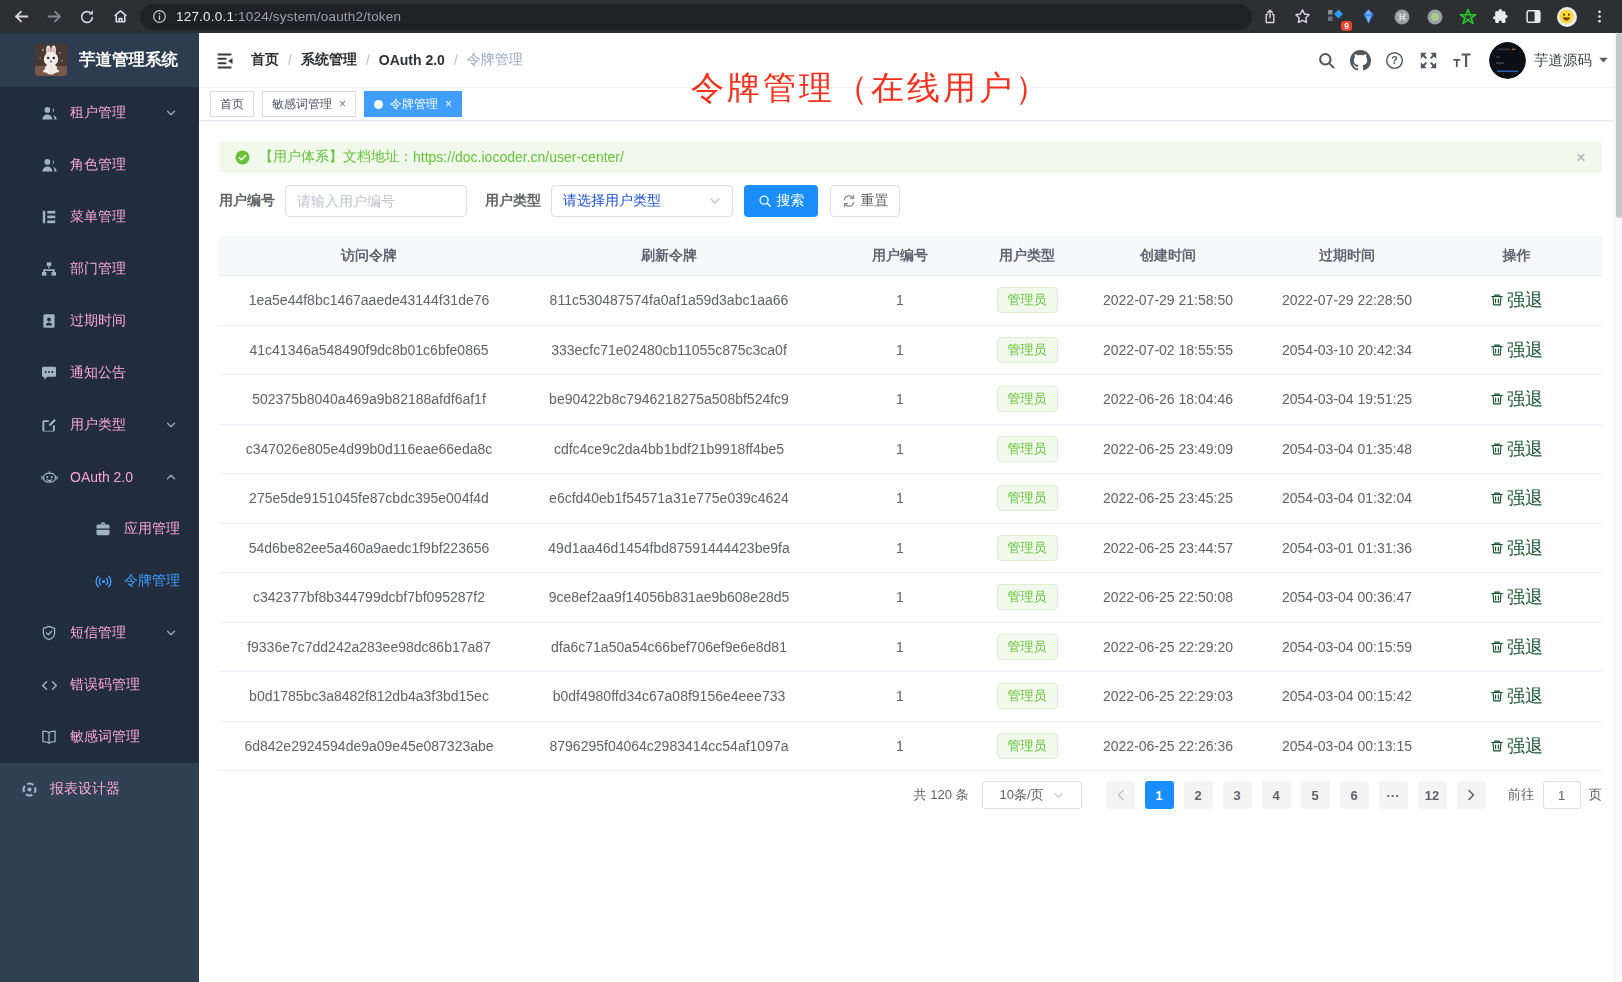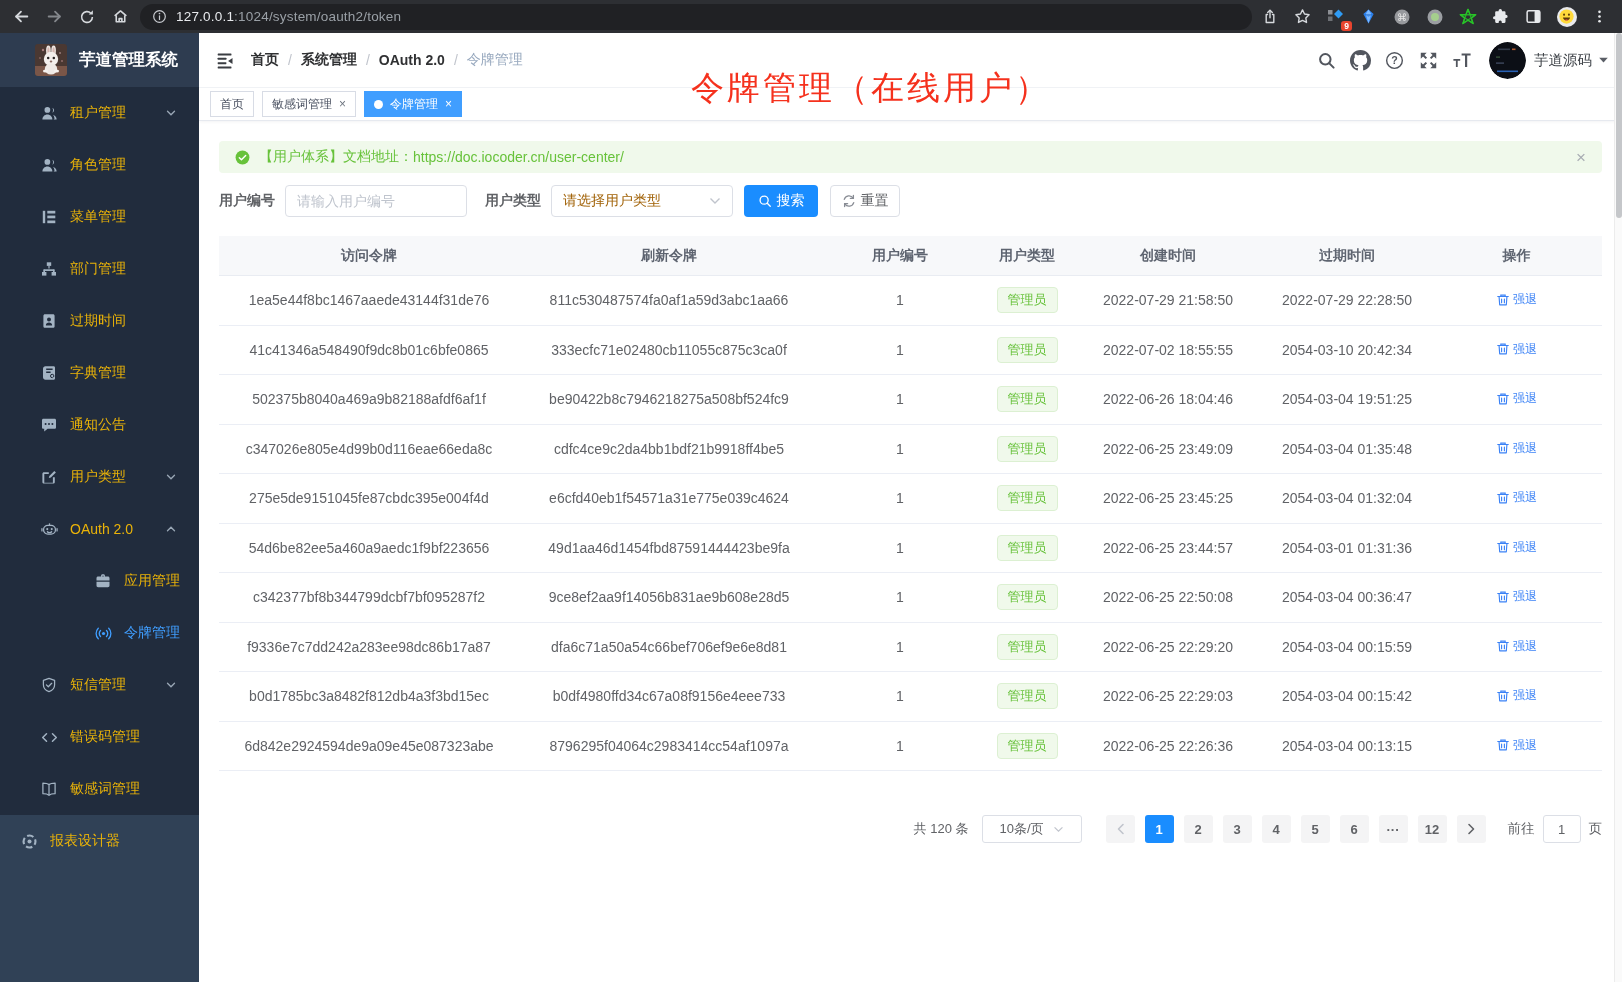--- a/index.html
+++ b/index.html
@@ -24,21 +24,21 @@
   .chrome-right .c-ico { width:33px; height:26px; display:flex; align-items:center; justify-content:center; color:#d6d9dd; position:relative; }
   .ext-badge { position:absolute; right:0px; bottom:-1px; background:#e8442e; color:#fff; font-size:8.5px; line-height:10px; min-width:11px; text-align:center; border-radius:3px; padding:0 1px; font-weight:700; }
   .emoji-wrap { width:20px; height:20px; border-radius:50%; background:#e9eaed; display:flex; align-items:center; justify-content:center; }
 
   
   .sidebar { position:absolute; top:33px; left:0; width:199px; bottom:0; background:#212c3d; display:flex; flex-direction:column; }
   .logo-bar { height:54px; background:#2e3c50; display:flex; align-items:center; padding-left:35px; flex:0 0 auto; }
   .logo-img { width:32px; height:32px; border-radius:3px; overflow:hidden; flex:0 0 auto; }
   .logo-title { color:#fff; font-size:16.5px; font-weight:700; margin-left:12px; white-space:nowrap; }
   .menu { flex:1 1 auto; display:flex; flex-direction:column; }
-  .menu-item { height:52px; display:flex; align-items:center; color:#eab308; font-size:14px; cursor:pointer; position:relative; flex:0 0 auto; }
+  .menu-item { height:52px; display:flex; align-items:center; color:#f9a8d4; font-size:14px; cursor:pointer; position:relative; flex:0 0 auto; }
   .menu-item .mi-ico { width:18px; height:18px; color:#a3b3c3; flex:0 0 auto; display:flex; align-items:center; justify-content:center; }
   .menu-item .mi-label { margin-left:12px; white-space:nowrap; }
   .menu-item .mi-arrow { position:absolute; right:22px; color:#9aa8b6; }
   .menu-item.lv2 { padding-left:40px; background:#212c3d; }
   .menu-item.lv3 { padding-left:94px; background:#212c3d; }
   .menu-item.lv1 { padding-left:20px; background:#304156; }
   .menu-item.active, .menu-item.active .mi-ico { color:#409eff; }
   .menu-fill { flex:1 1 auto; background:#304156; }
 
   
@@ -71,40 +71,40 @@
   .alert .al-text { font-size:14px; color:#67c23a; }
   .alert .al-link { font-size:14px; color:#67c23a; text-decoration:none; }
   .alert .al-close { position:absolute; right:16px; color:#a9adb3; font-size:17px; cursor:pointer; line-height:1; }
 
   .filters { margin-top:12px; display:flex; align-items:center; height:32px; }
   .f-label { font-size:14px; font-weight:700; color:#606266; margin-right:10px; }
   .f-input { width:182px; height:32px; border:1px solid #dcdfe6; border-radius:4px; display:flex; align-items:center; padding:0 11px; margin-right:10px; background:#fff; }
   .f-input input { border:none; outline:none; width:100%; font-size:14px; color:#606266; background:transparent; font-family:inherit; }
   .f-input input::placeholder { color:#bfc4cd; }
   .f-select { justify-content:space-between; cursor:pointer; }
-  .f-select .sel-text { font-size:14px; color:#a16207; }
+  .f-select .sel-text { font-size:14px; color:#1d4ed8; }
   .f-select .sel-caret { color:#c0c4cc; }
   .btn { height:32px; border-radius:4px; display:inline-flex; align-items:center; justify-content:center; font-size:14px; cursor:pointer; border:1px solid transparent; font-family:inherit; }
   .btn .b-ico { display:flex; margin-right:5px; }
   .btn-primary { background:#1a8dff; color:#fff; width:74px; margin-left:1px; }
   .btn-plain { background:#fff; color:#606266; border-color:#dcdfe6; width:70px; margin-left:12px; }
   .btn-plain .b-ico { color:#888c94; }
 
   
   .table { margin-top:19px; width:1383px; font-size:14px; color:#606266; }
   .t-head { display:flex; background:#f7f8fa; height:40px; align-items:center; border-bottom:1px solid #e9ecf2; }
   .t-head .t-cell { font-weight:700; color:#5e6470; }
   .t-row { display:flex; height:49.5px; align-items:center; border-bottom:1px solid #ebeef5; background:#fff; }
   .t-cell { text-align:center; overflow:hidden; white-space:nowrap; flex:0 0 auto; }
   .badge { display:inline-block; background:#f0f9eb; border:1px solid #dcf0d2; color:#67c23a; border-radius:4px; font-size:13px; line-height:24px; padding:0 10px; }
-  .link-danger { color:#3b82f6; display:inline-flex; align-items:center; cursor:pointer; font-size:12px; }
+  .link-danger { color:#14532d; display:inline-flex; align-items:center; cursor:pointer; font-size:18px; }
   .link-danger .ld-ico { display:flex; margin-right:3px; }
 
   
-  .pager { margin-top:44px; display:flex; align-items:center; justify-content:flex-end; height:28px; font-size:13px; color:#606266; }
+  .pager { margin-top:10px; display:flex; align-items:center; justify-content:flex-end; height:28px; font-size:13px; color:#606266; }
   .pg-total { margin-right:13px; }
   .pg-size { width:100px; height:28px; border:1px solid #dcdfe6; border-radius:3px; display:flex; align-items:center; justify-content:center; cursor:pointer; margin-right:19px; color:#606266; }
   .pg-size .sel-caret { color:#c0c4cc; margin-left:9px; }
   .pg-btn { min-width:29px; height:28px; background:#f4f4f5; border-radius:3px; display:inline-flex; align-items:center; justify-content:center; margin:0 5px; cursor:pointer; color:#606266; font-weight:600; padding:0 4px; }
   .pg-btn.disabled { color:#c0c4cc; cursor:default; }
   .pg-btn.active { background:#1a8dff; color:#fff; }
   .pg-goto { margin-left:17px; display:flex; align-items:center; color:#606266; font-size:13.5px; }
   .pg-goto .goto-input { width:38px; height:28px; border:1px solid #dcdfe6; border-radius:3px; text-align:center; font-size:13px; color:#606266; margin:0 8px; outline:none; font-family:inherit; }
 
   
@@ -309,30 +309,20 @@
         <span class="mi-ico">
           <svg width="16" height="16" viewBox="0 0 16 16" fill="currentColor">
             <path fill-rule="evenodd" d="M4 1.2h8c.9 0 1.6.7 1.6 1.6v10.4c0 .9-.7 1.6-1.6 1.6H4c-.9 0-1.6-.7-1.6-1.6V2.8c0-.9.7-1.6 1.6-1.6zm4 3.4a2 2 0 1 0 0 4 2 2 0 0 0 0-4zM4.9 11.9c0-1.4 1.4-2.4 3.1-2.4s3.1 1 3.1 2.4v.7H4.9z"></path>
           </svg>
         </span>
         <span class="mi-label">过期时间</span>
       </div>
       <div class="menu-item lv2">
         <span class="mi-ico">
           <svg width="16" height="16" viewBox="0 0 16 16" fill="currentColor">
-            <path fill-rule="evenodd" d="M4.4 1.3h8.2c.8 0 1.4.6 1.4 1.4v10.6c0 .8-.6 1.4-1.4 1.4H4.4c-1.3 0-2.4-1.1-2.4-2.4V3.7c0-1.3 1.1-2.4 2.4-2.4zm.8 2.2h6.4v1.5H5.2zm0 3h4.4V8H5.2z"></path>
-            <circle cx="11.2" cy="11" r="1.7" fill="currentColor" stroke="#212c3d" stroke-width="1"></circle>
-            <path d="M12.3 12.1l1.6 1.6-.9.9-1.6-1.6z"></path>
-          </svg>
-        </span>
-        <span class="mi-label">字典管理</span>
-      </div>
-      <div class="menu-item lv2">
-        <span class="mi-ico">
-          <svg width="16" height="16" viewBox="0 0 16 16" fill="currentColor">
             <path fill-rule="evenodd" d="M2.4 1.8h11.2c.8 0 1.4.6 1.4 1.4v7.2c0 .8-.6 1.4-1.4 1.4H6.6L3.2 14.4v-2.6h-.8c-.8 0-1.4-.6-1.4-1.4V3.2c0-.8.6-1.4 1.4-1.4zm2.2 4.3a1 1 0 1 0 0 2 1 1 0 0 0 0-2zm3.4 0a1 1 0 1 0 0 2 1 1 0 0 0 0-2zm3.4 0a1 1 0 1 0 0 2 1 1 0 0 0 0-2z"></path>
           </svg>
         </span>
         <span class="mi-label">通知公告</span>
       </div>
       <div class="menu-item lv2">
         <span class="mi-ico">
           <svg width="16" height="16" viewBox="0 0 16 16" fill="currentColor">
             <path d="M13.8 8.2V13c0 .9-.7 1.6-1.6 1.6H3c-.9 0-1.6-.7-1.6-1.6V4.8c0-.9.7-1.6 1.6-1.6h4.8v1.9H3.3v8.6h8.6V8.2z"></path>
             <path d="M8.3 6.9l5-5 1.6 1.6-5 5-2.1.5z"></path>

